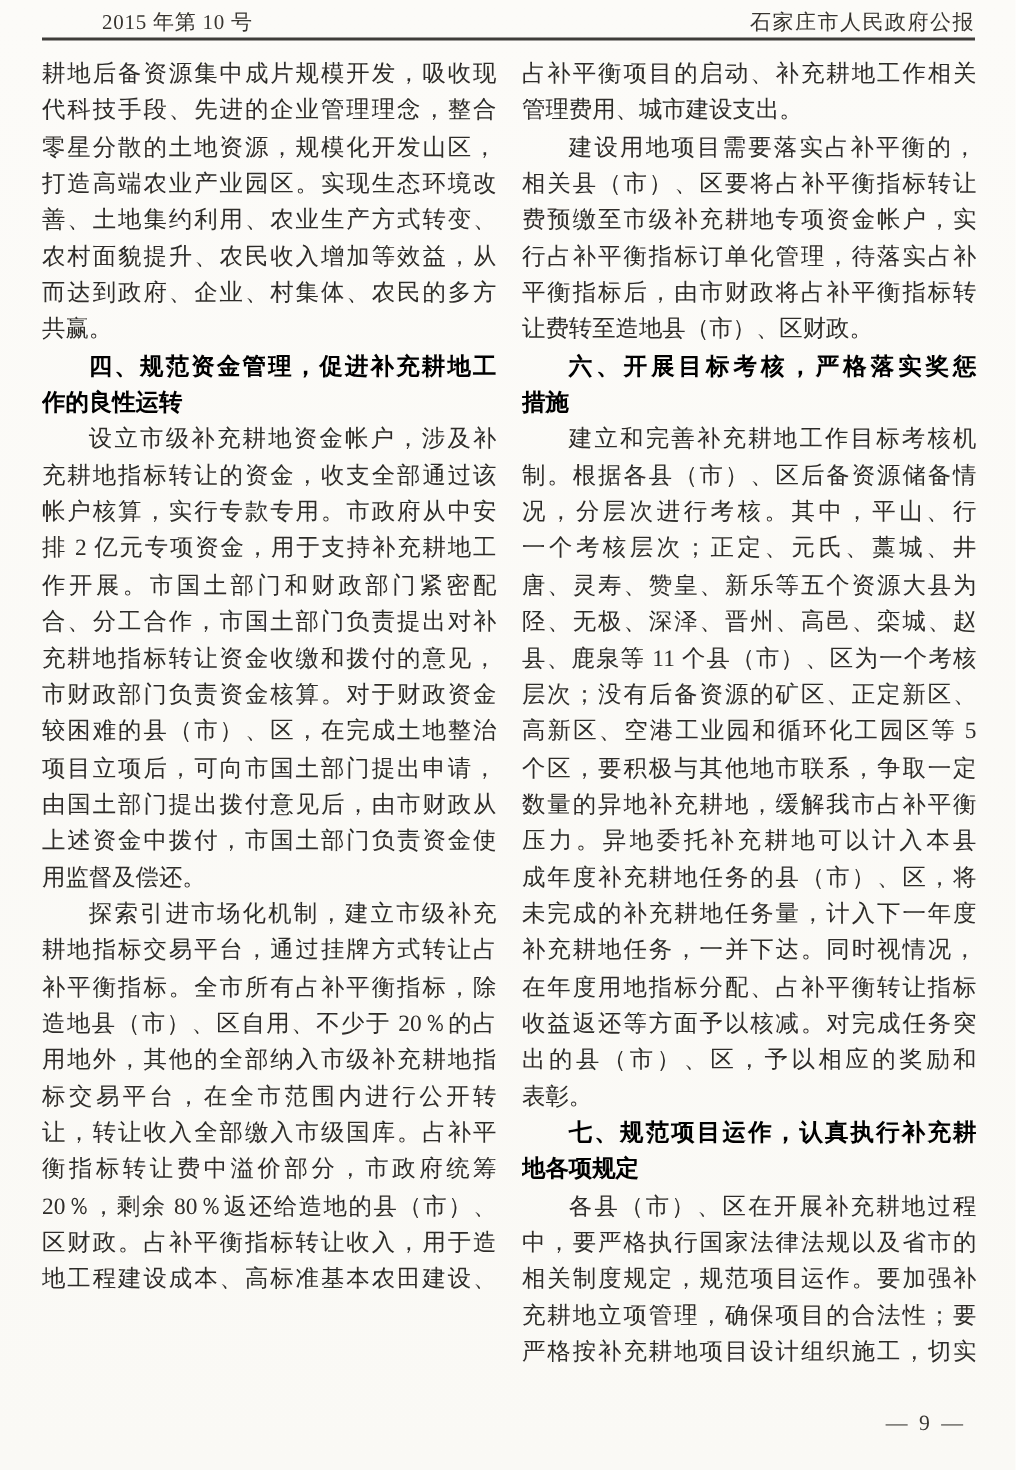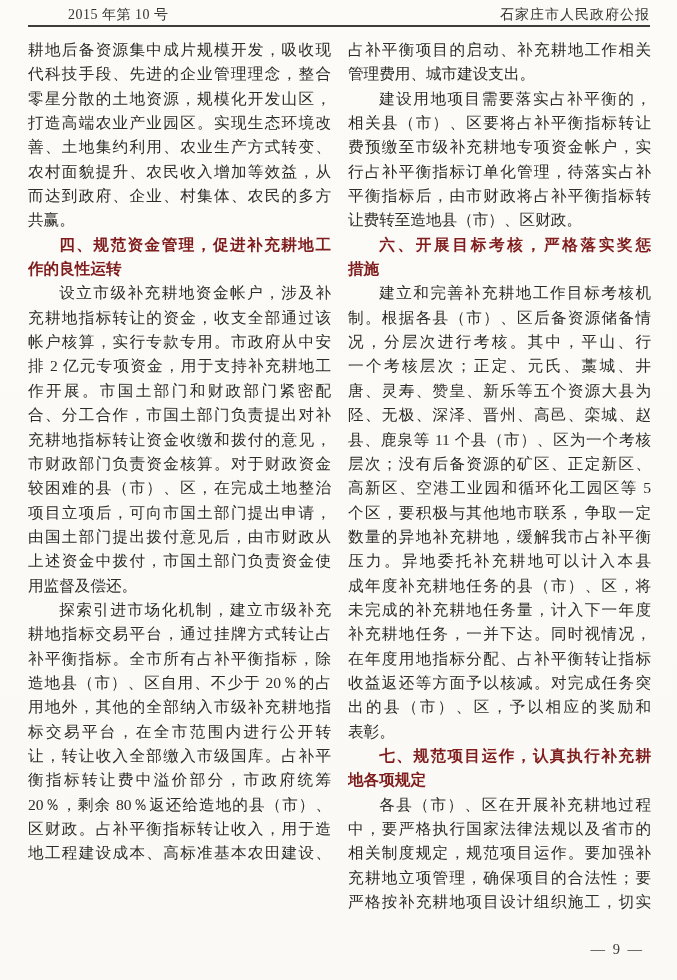--- a/index.html
+++ b/index.html
@@ -33,21 +33,21 @@
     line-height: 24.35px;
     text-align: justify;
     text-align-last: justify;
     overflow: hidden;
   }
   .line.endline { text-align-last: left; }
   .line.ind { text-indent: 2em; }
   .heading .line {
     font-family: "Liberation Sans", "DejaVu Sans", sans-serif;
     font-weight: 700;
-    color: #7f1d1d;
+    color: #000000;
   }
   .page-number {
     position: absolute; left: 348px; top: 941px; width: 296px;
     text-align: right; font-size: 14.5px; letter-spacing: 2px; color: #3a3834;
   }
 </style>
 </head>
 <body>
 
 <div class="page-header-issue">2015 年第 10 号</div>

